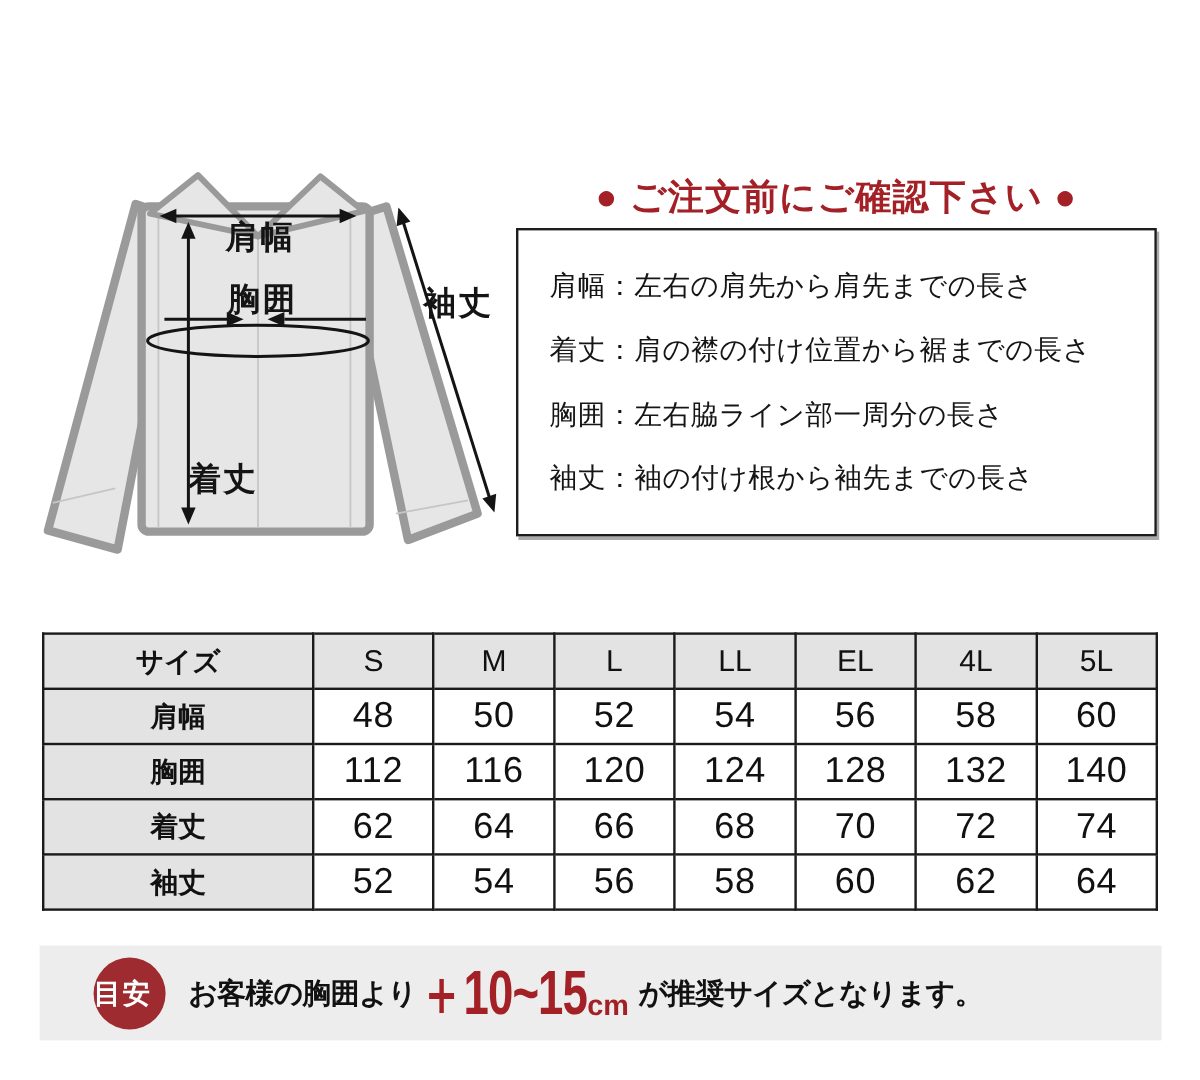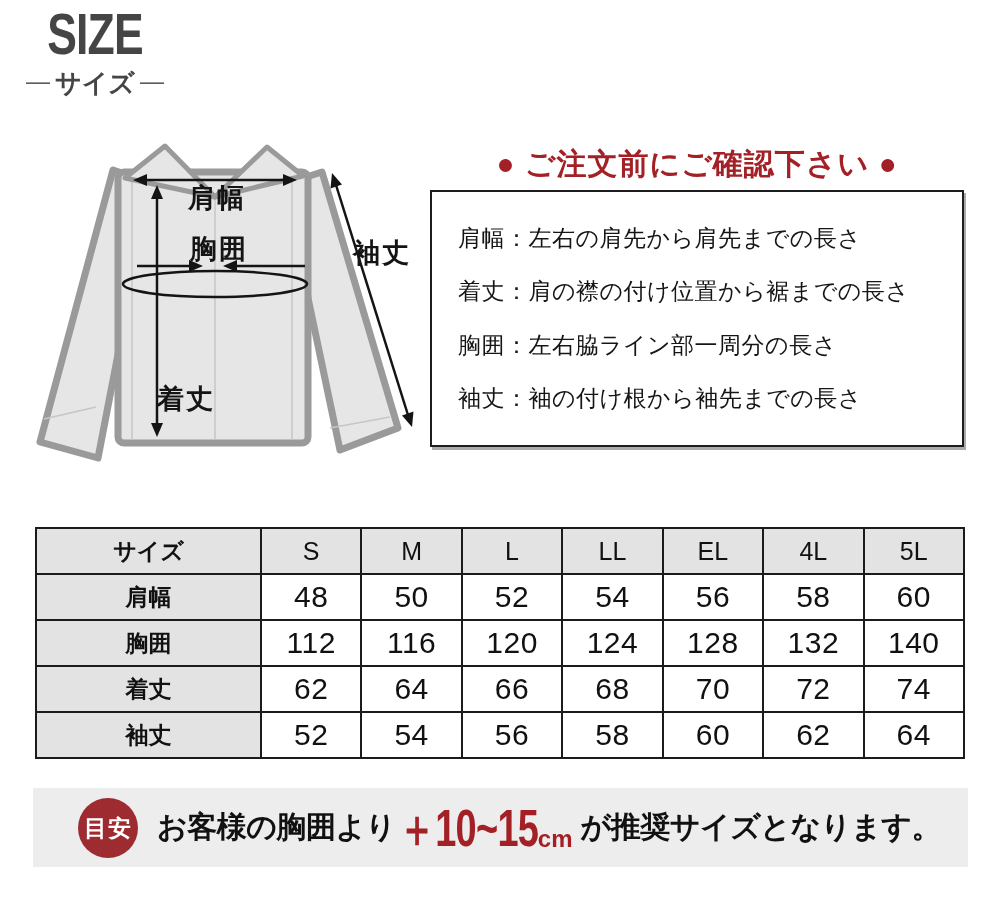--- a/index.html
+++ b/index.html
@@ -67,47 +67,43 @@
 
   
   .note-bar {
     position: absolute; left: 33px; top: 788px; width: 935px; height: 79px;
     background: var(--note-bg, #ededed);
   }
   .badge {
     position: absolute; left: 45px; top: 10px; width: 60px; height: 60px;
     border-radius: 50%; background: var(--badge-red, #9d2b2f);
     color: #ffffff; font-size: 23px; font-weight: 700;
-    display: flex; align-items: center; justify-content: center; letter-spacing: 1px;
+    display: flex; align-items: center; justify-content: flex-start; letter-spacing: 1px;
   }
   .note-text {
     position: absolute; left: 124px; top: 0; right: 0; height: 100%;
     display: flex; align-items: center; white-space: nowrap;
   }
-  .note-text .t { font-size: 30px; font-weight: 700; color: #111; letter-spacing: -0.5px; }
+  .note-text .t { font-size: 24px; font-weight: 700; color: #111; letter-spacing: -0.5px; }
   .note-text .hl {
     display: inline-block; color: var(--accent-red, #a32126);
     font-size: 52px; font-weight: 700; letter-spacing: -1px;
     transform: scaleX(0.73); transform-origin: left center;
     margin-left: 2px; margin-right: -52px; line-height: 1;
   }
   .note-text .unit {
     color: var(--accent-red, #a32126); font-size: 24px; font-weight: 700;
     position: relative; top: 11px; margin-right: 8px;
   }
 </style>
 </head>
 <body>
 
 <div class="page">
 
-  <header class="title-block">
-    <h1>SIZE</h1>
-    <div class="subtitle"><span class="dash">—</span><span>サイズ</span><span class="dash">—</span></div>
-  </header>
 
   <div class="diagram">
     <svg viewBox="0 0 420 360" width="420" height="360">
 
       <polygon class="jk" points="93,40 131,53 78,328 20,312"></polygon>
       <polygon class="jk" points="302,42 264,54 320,320 378,298"></polygon>
       <line class="seam" x1="24" y1="289" x2="76" y2="277"></line>
       <line class="seam" x1="310" y1="298" x2="370" y2="287"></line>
 
       <rect class="jk" x="98" y="42" width="190" height="271" rx="6"></rect>

